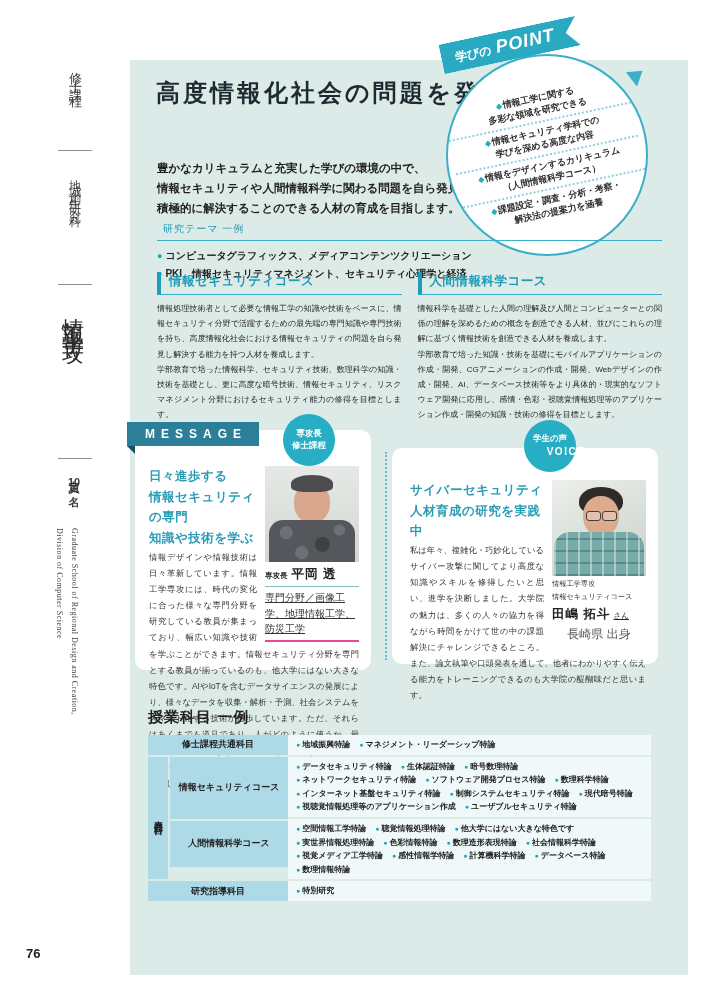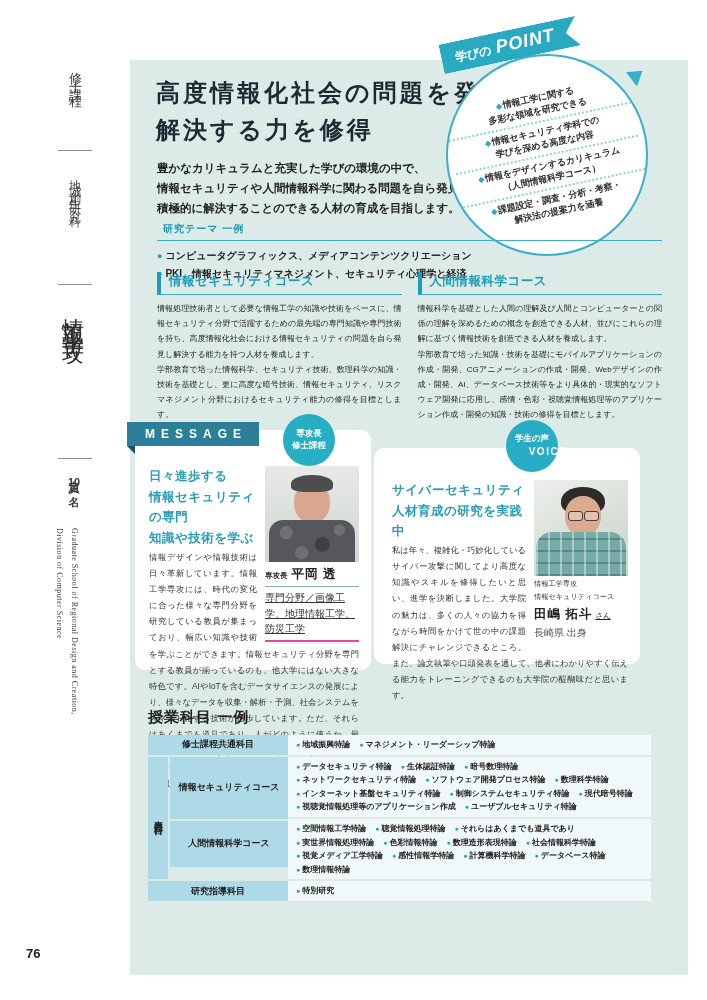--- a/index.html
+++ b/index.html
@@ -46,37 +46,37 @@
   .point-item .marker { color:#2aa9c2; margin-right:1px; font-size:8px; }
   .point-item .txt { white-space:pre-line; }
   .point-ribbon { position:absolute; left:-6px; top:-24px; transform:rotate(-12deg);
     background:#2aa9c2; color:#fff; padding:4px 24px 5px 14px; white-space:nowrap;
     clip-path:polygon(0 0,100% 0,91% 50%,100% 100%,0 100%); }
   .rb-small { font-size:12px; font-weight:700; margin-right:5px; }
   .rb-big   { font-size:18px; font-weight:800; font-style:italic; letter-spacing:1px; }
 
   
   .themes { position:absolute; left:27px; top:162px; width:505px; }
-  .themes-head { color:#1f98b5; font-size:10px; font-weight:700; letter-spacing:1px; padding-left:6px; }
+  .themes-head { color:#1f98b5; font-size:10px; font-weight:400; letter-spacing:1px; padding-left:6px; }
   .themes-rule { border:none; border-top:1.5px solid #3aafc8; margin:4px 0 6px; }
   .theme-item { display:block; font-size:10px; font-weight:600; color:#222; line-height:1.75; }
   .theme-item .marker { color:#1da6c1; font-size:9px; margin-right:3px; }
 
   
   .courses { position:absolute; left:27px; top:212px; width:505px; display:flex; gap:16px; }
   .course { flex:1; }
   .course-head { border-left:4px solid #1e9cb8; color:#1e9cb8; font-weight:800; font-size:12.5px;
     padding:1px 0 4px 8px; border-bottom:1.5px solid #3aafc8; margin-bottom:6px; letter-spacing:.5px; }
   .course-body { font-size:8px; line-height:1.9; text-align:justify; color:#262626;
     white-space:pre-line; font-weight:500; }
 
   
   .card { position:absolute; background:#fff; border-radius:10px; box-sizing:border-box; }
   .card-msg   { left:5px;   top:370px; width:236px; height:240px; padding:36px 12px 8px 14px; }
-  .card-voice { left:244px; top:388px; width:266px; height:216px; padding:32px 12px 8px 18px; }
+  .card-voice { left:262px; top:388px; width:266px; height:216px; padding:32px 12px 8px 18px; }
   .voice-dots { position:absolute; left:255px; top:392px; height:208px; width:0;
     border-left:2px dotted #5cc0d4; }
 
   .msg-ribbon { position:absolute; left:-8px; top:-8px; background:#2d7e98; color:#fff;
     font-size:12px; font-weight:600; letter-spacing:6px; padding:5px 12px 5px 18px; }
   .msg-ribbon::after { content:""; position:absolute; left:0; top:100%;
     border-top:8px solid #175063; border-left:8px solid transparent; }
 
   .badge { position:absolute; width:52px; height:52px; border-radius:50%; background:#27adc4;
     color:#fff; display:flex; flex-direction:column; align-items:center; justify-content:center;
@@ -115,21 +115,21 @@
       repeating-linear-gradient(0deg,rgba(28,70,80,.35) 0 2px,transparent 2px 12px); }
 
   .msg-caption { font-size:7.5px; }
   .cap-name-row { padding:4px 0 3px; }
   .cap-title { font-size:7.5px; margin-right:4px; color:#222; font-weight:600; }
   .cap-name  { font-size:12.5px; font-weight:700; letter-spacing:1px; color:#222; }
   .cap-suffix{ font-size:7.5px; margin-left:3px; color:#222;text-decoration:underline; }
   .cap-field { border-top:1px solid #84b6c3; border-bottom:2px solid #ec4899; padding:3px 0;
     font-size:10px; line-height:1.55; color:#333;text-decoration:underline; }
   .vc-affil  { font-size:7.2px; line-height:1.55; color:#333; margin-top:2px; }
-  .vc-origin { font-size:10px; color:#555; }
+  .vc-origin { font-size:12px; color:#555;text-align:center; }
 
   
   .subjects-head { position:absolute; left:18px; top:648px; font-size:15px; font-weight:800;
     color:#222; letter-spacing:1px; }
   .ctable { position:absolute; left:18px; top:675px; width:503px; }
   .trow { display:flex; margin-bottom:2px; }
   .tlabel { width:140px; background:#aedae8; display:flex; align-items:center; justify-content:center;
     font-size:9px; font-weight:700; color:#222; flex:none; }
   .tcontent { flex:1; background:#f1f8fa; padding:3px 8px; display:flex; flex-wrap:wrap;
     column-gap:9px; align-content:center; }
@@ -158,21 +158,20 @@
 <div class="side-item side-eng v">
   <div>Graduate School of Regional Design and Creation,</div>
   <div>Division of Computer Science</div>
 </div>
 <div class="page-num">76</div>
 
 <div class="panel">
 
   <div class="hero-title">
     <div>高度情報化社会の問題を発見・</div>
-    <div>解決する力を修得</div>
   </div>
   <div class="hero-intro">豊かなカリキュラムと充実した学びの環境の中で、
 情報セキュリティや人間情報科学に関わる問題を自ら発見し、
 積極的に解決することのできる人材の育成を目指します。</div>
 
   <div class="point">
     <div class="point-circle"></div>
     <div class="point-arrow"></div>
     <div class="point-items">
         <div class="point-item"><span class="marker">◆</span><span class="txt">情報工学に関する
@@ -292,21 +291,21 @@
             <div class="subj"><span class="marker">●</span><span class="txt">数理科学特論</span></div>
             <div class="subj"><span class="marker">●</span><span class="txt">インターネット基盤セキュリティ特論</span></div>
             <div class="subj"><span class="marker">●</span><span class="txt">制御システムセキュリティ特論</span></div>
             <div class="subj"><span class="marker">●</span><span class="txt">現代暗号特論</span></div>
             <div class="subj"><span class="marker">●</span><span class="txt">視聴覚情報処理等のアプリケーション作成</span></div>
             <div class="subj"><span class="marker">●</span><span class="txt">ユーザブルセキュリティ特論</span></div>
           </div>
         <div class="tcontent h-hum">
             <div class="subj"><span class="marker">●</span><span class="txt">空間情報工学特論</span></div>
             <div class="subj"><span class="marker">●</span><span class="txt">聴覚情報処理特論</span></div>
-            <div class="subj"><span class="marker">●</span><span class="txt">それらはあくまでも道具であり</span></div>
+            <div class="subj"><span class="marker">●</span><span class="txt">他大学にはない大きな特色です</span></div>
             <div class="subj"><span class="marker">●</span><span class="txt">実世界情報処理特論</span></div>
             <div class="subj"><span class="marker">●</span><span class="txt">色彩情報特論</span></div>
             <div class="subj"><span class="marker">●</span><span class="txt">数理造形表現特論</span></div>
             <div class="subj"><span class="marker">●</span><span class="txt">社会情報科学特論</span></div>
             <div class="subj"><span class="marker">●</span><span class="txt">視覚メディア工学特論</span></div>
             <div class="subj"><span class="marker">●</span><span class="txt">感性情報学特論</span></div>
             <div class="subj"><span class="marker">●</span><span class="txt">計算機科学特論</span></div>
             <div class="subj"><span class="marker">●</span><span class="txt">データベース特論</span></div>
             <div class="subj"><span class="marker">●</span><span class="txt">数理情報特論</span></div>
           </div>

